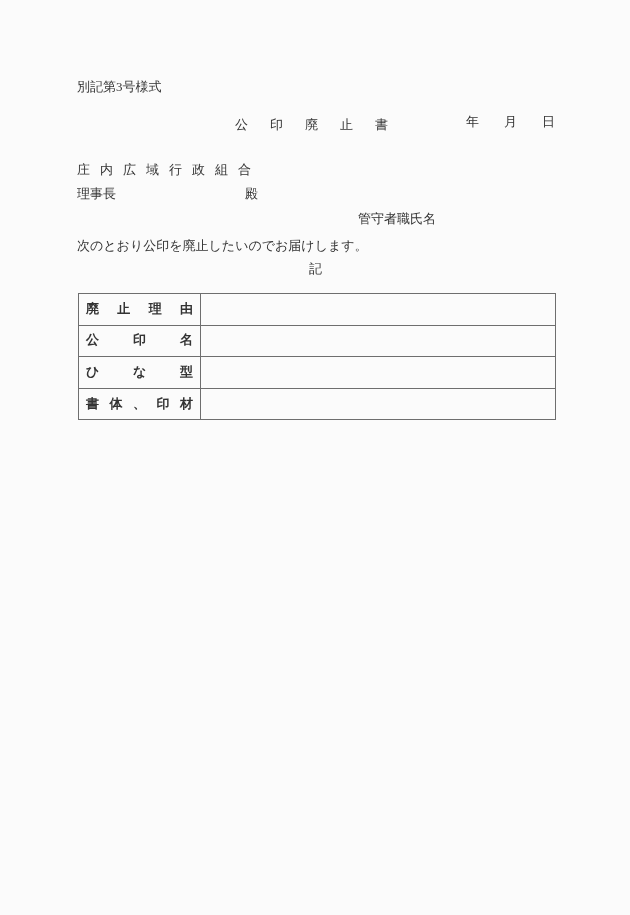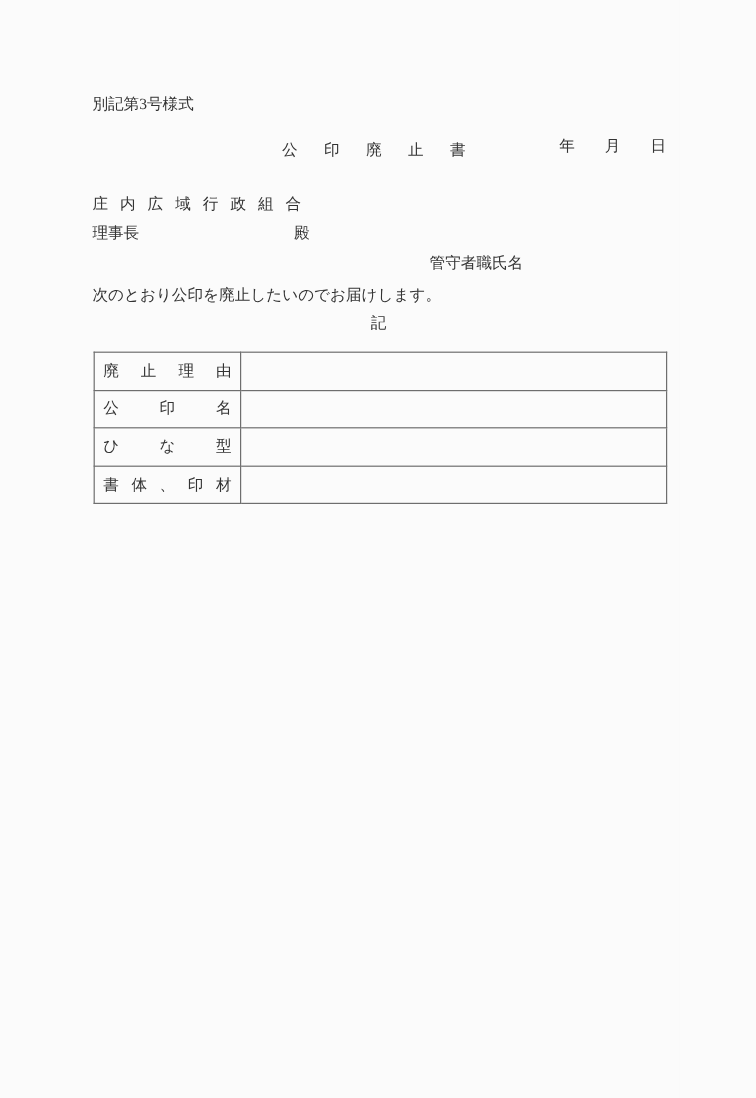--- a/index.html
+++ b/index.html
@@ -59,21 +59,21 @@
   }
   table.form-table th,
   table.form-table td {
     border: 1px solid #6e6e6e;
     height: 31.6px;
     vertical-align: middle;
     box-sizing: border-box;
   }
   table.form-table th {
     width: 122px;
-    font-weight: normal;
+    font-weight: bold;
     padding: 0 7px;
     text-align: justify;
     text-align-last: justify;
     -moz-text-align-last: justify;
   }
   table.form-table td {
     padding: 0 6px;
   }
 </style>
 </head>

